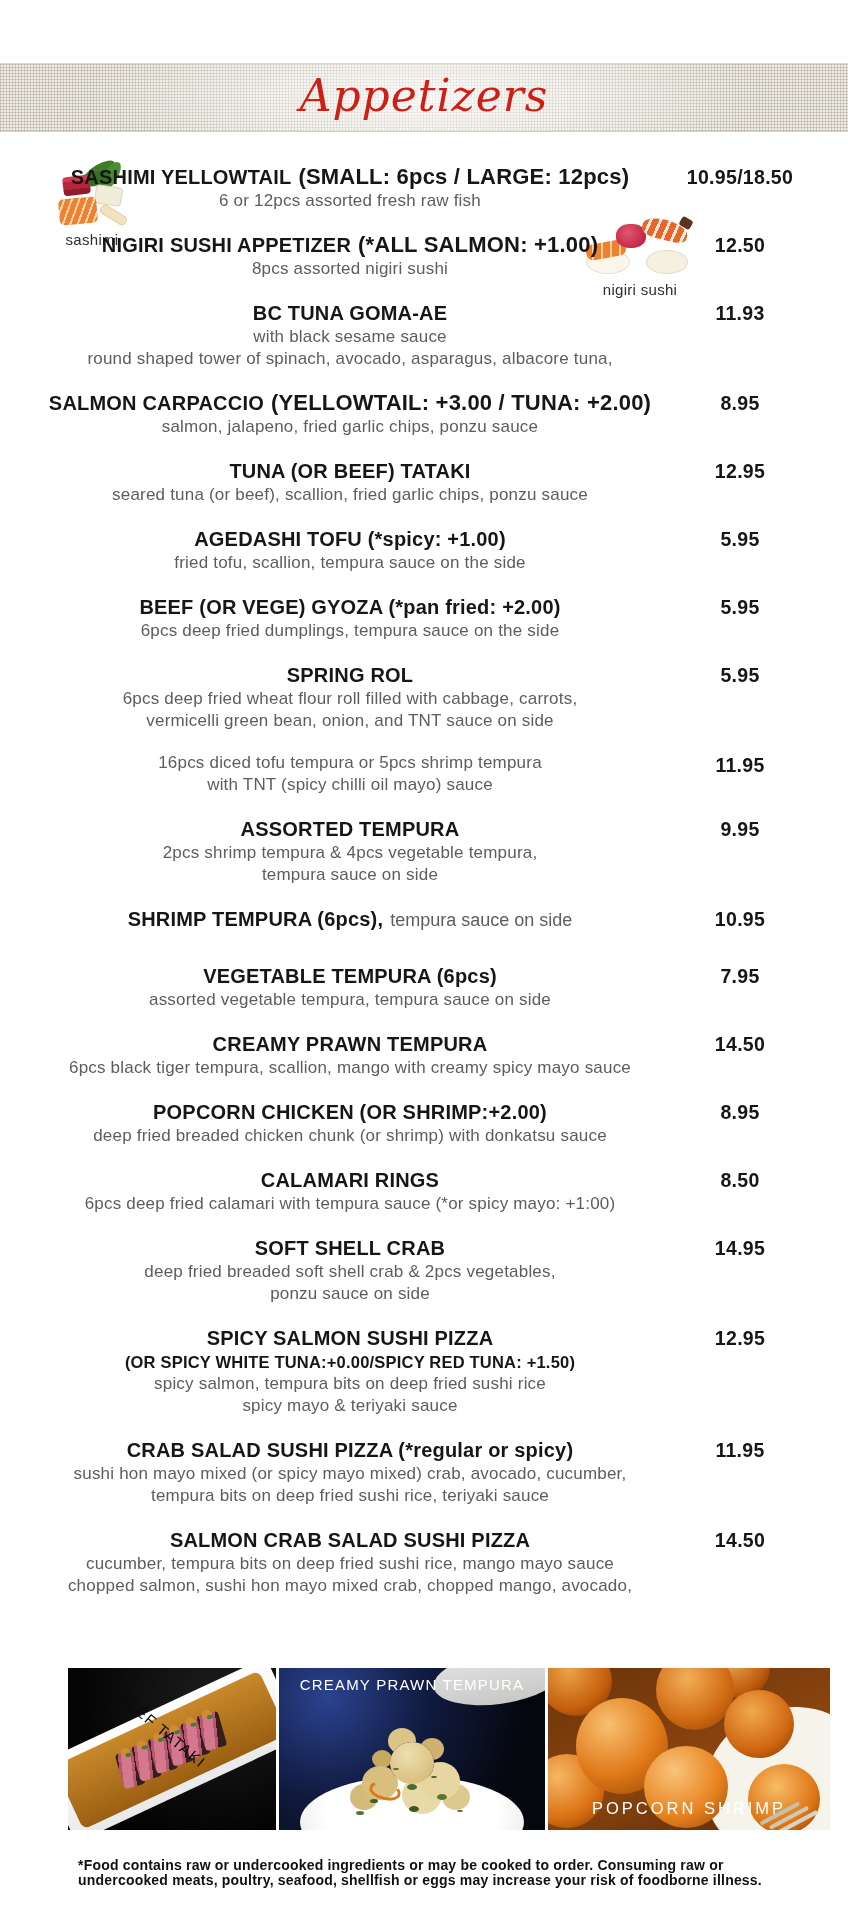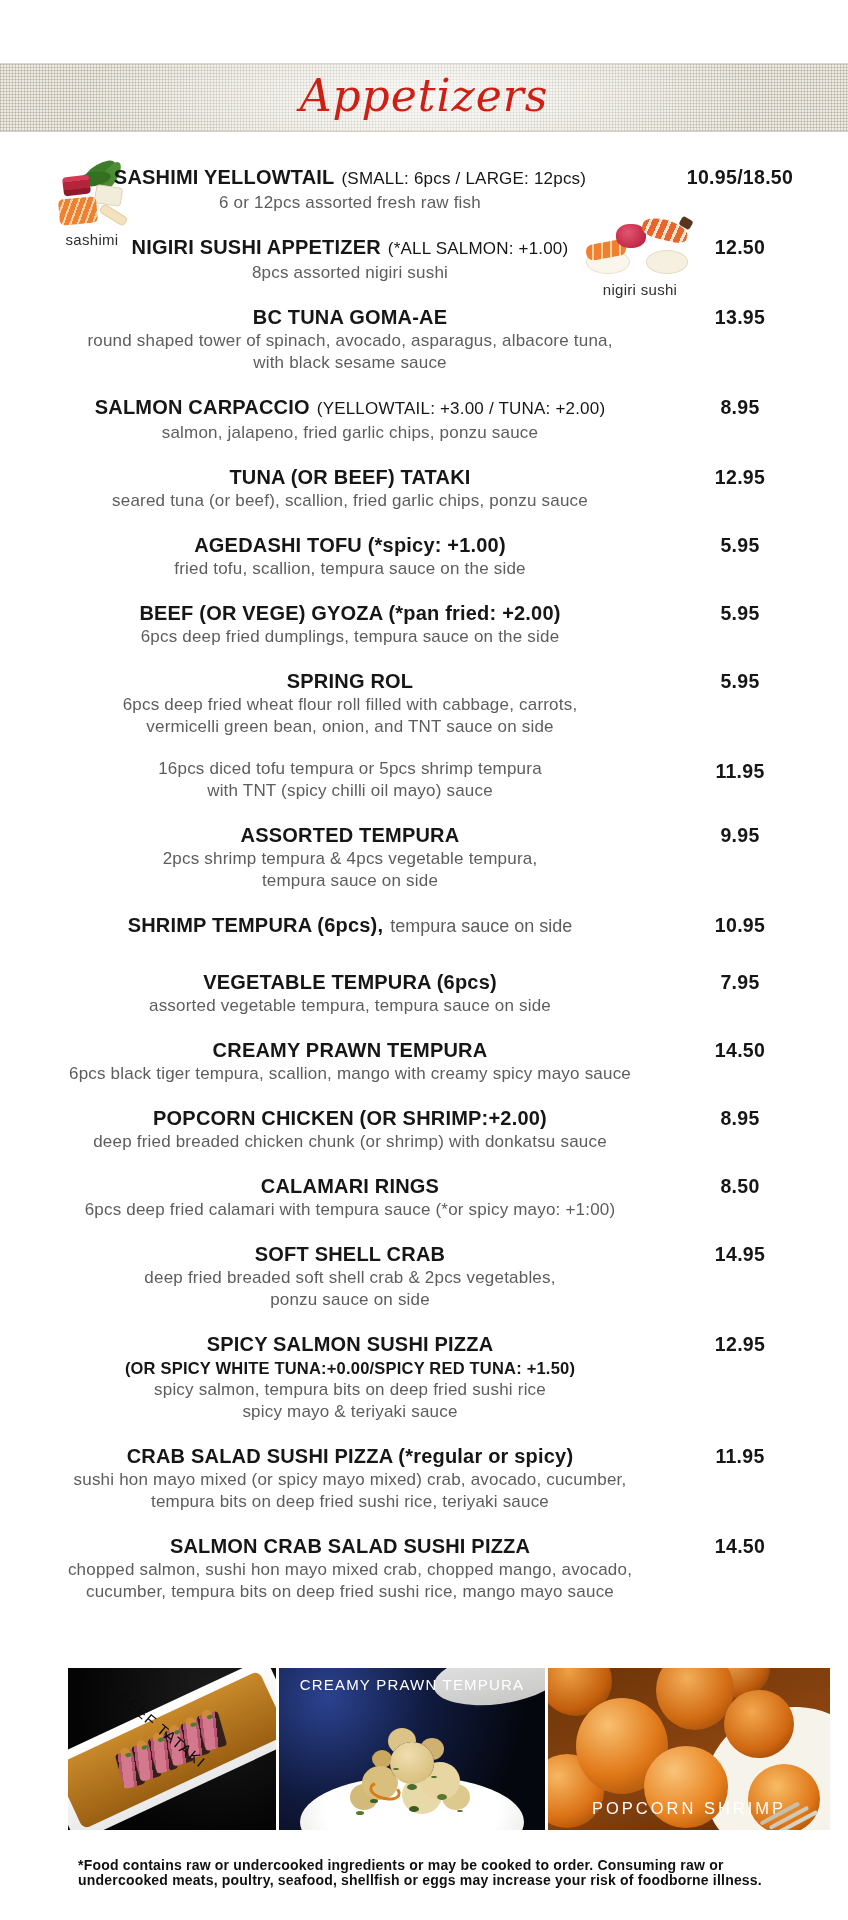--- a/index.html
+++ b/index.html
@@ -62,21 +62,21 @@
 
   
   #menu{position:absolute; left:0; top:158px; width:848px; padding-top:6px;}
   .item{position:relative; margin-bottom:20px;}
   .item--inline{margin-bottom:30px;}
   .item-main{margin-left:45px; width:610px; text-align:center;}
   .item-title{
     font-size:20px; line-height:26px; color:#161616; font-weight:700; letter-spacing:.2px;
   }
   .t-name{white-space:pre-wrap;}
-  .t-note{margin-left:7px; font-size:17px; font-weight:400;}
+  .t-note{margin-left:7px; font-size:22px; font-weight:700;}
   .t-inline{margin-left:7px; font-size:18px; font-weight:400; color:#5d5d5d; letter-spacing:0;}
   .item-subtitle{
     font-size:16.5px; line-height:22px; color:#161616; font-weight:700; letter-spacing:.2px;text-align:center;
   }
   .desc-line{
     font-size:17px; line-height:22px; color:#5d5d5d; letter-spacing:.2px;
   }
   .item-price{
     position:absolute; top:0; right:28px; width:160px; text-align:center;
     font-size:19.5px; line-height:26px; color:#161616; font-weight:700; letter-spacing:.3px;
@@ -185,24 +185,24 @@
       <div class="item">
         <div class="item-main">
           <div class="item-title"><span class="t-name">NIGIRI SUSHI APPETIZER</span><span class="t-note">(*ALL SALMON: +1.00)</span></div>
           <div class="desc-line">8pcs assorted nigiri sushi</div>
         </div>
         <div class="item-price">12.50</div>
       </div>
       <div class="item">
         <div class="item-main">
           <div class="item-title"><span class="t-name">BC TUNA GOMA-AE</span></div>
+          <div class="desc-line">with black sesame sauce</div>
           <div class="desc-line">round shaped tower of spinach, avocado, asparagus, albacore tuna,</div>
-          <div class="desc-line">with black sesame sauce</div>
-        </div>
-        <div class="item-price">13.95</div>
+        </div>
+        <div class="item-price">11.93</div>
       </div>
       <div class="item">
         <div class="item-main">
           <div class="item-title"><span class="t-name">SALMON CARPACCIO</span><span class="t-note">(YELLOWTAIL: +3.00 / TUNA: +2.00)</span></div>
           <div class="desc-line">salmon, jalapeno, fried garlic chips, ponzu sauce</div>
         </div>
         <div class="item-price">8.95</div>
       </div>
       <div class="item">
         <div class="item-main">
@@ -303,22 +303,22 @@
         <div class="item-main">
           <div class="item-title"><span class="t-name">CRAB SALAD SUSHI PIZZA (*regular or spicy)</span></div>
           <div class="desc-line">sushi hon mayo mixed (or spicy mayo mixed) crab, avocado, cucumber,</div>
           <div class="desc-line">tempura bits on deep fried sushi rice, teriyaki sauce</div>
         </div>
         <div class="item-price">11.95</div>
       </div>
       <div class="item">
         <div class="item-main">
           <div class="item-title"><span class="t-name">SALMON CRAB SALAD SUSHI PIZZA</span></div>
+          <div class="desc-line">cucumber, tempura bits on deep fried sushi rice, mango mayo sauce</div>
           <div class="desc-line">chopped salmon, sushi hon mayo mixed crab, chopped mango, avocado,</div>
-          <div class="desc-line">cucumber, tempura bits on deep fried sushi rice, mango mayo sauce</div>
         </div>
         <div class="item-price">14.50</div>
       </div>
     </div>
 
   <div class="photos">
     <div class="photo photo-tataki">
       <div class="bt-plate">
         <div class="bt-sauce">
           <div class="bt-slice"></div>

